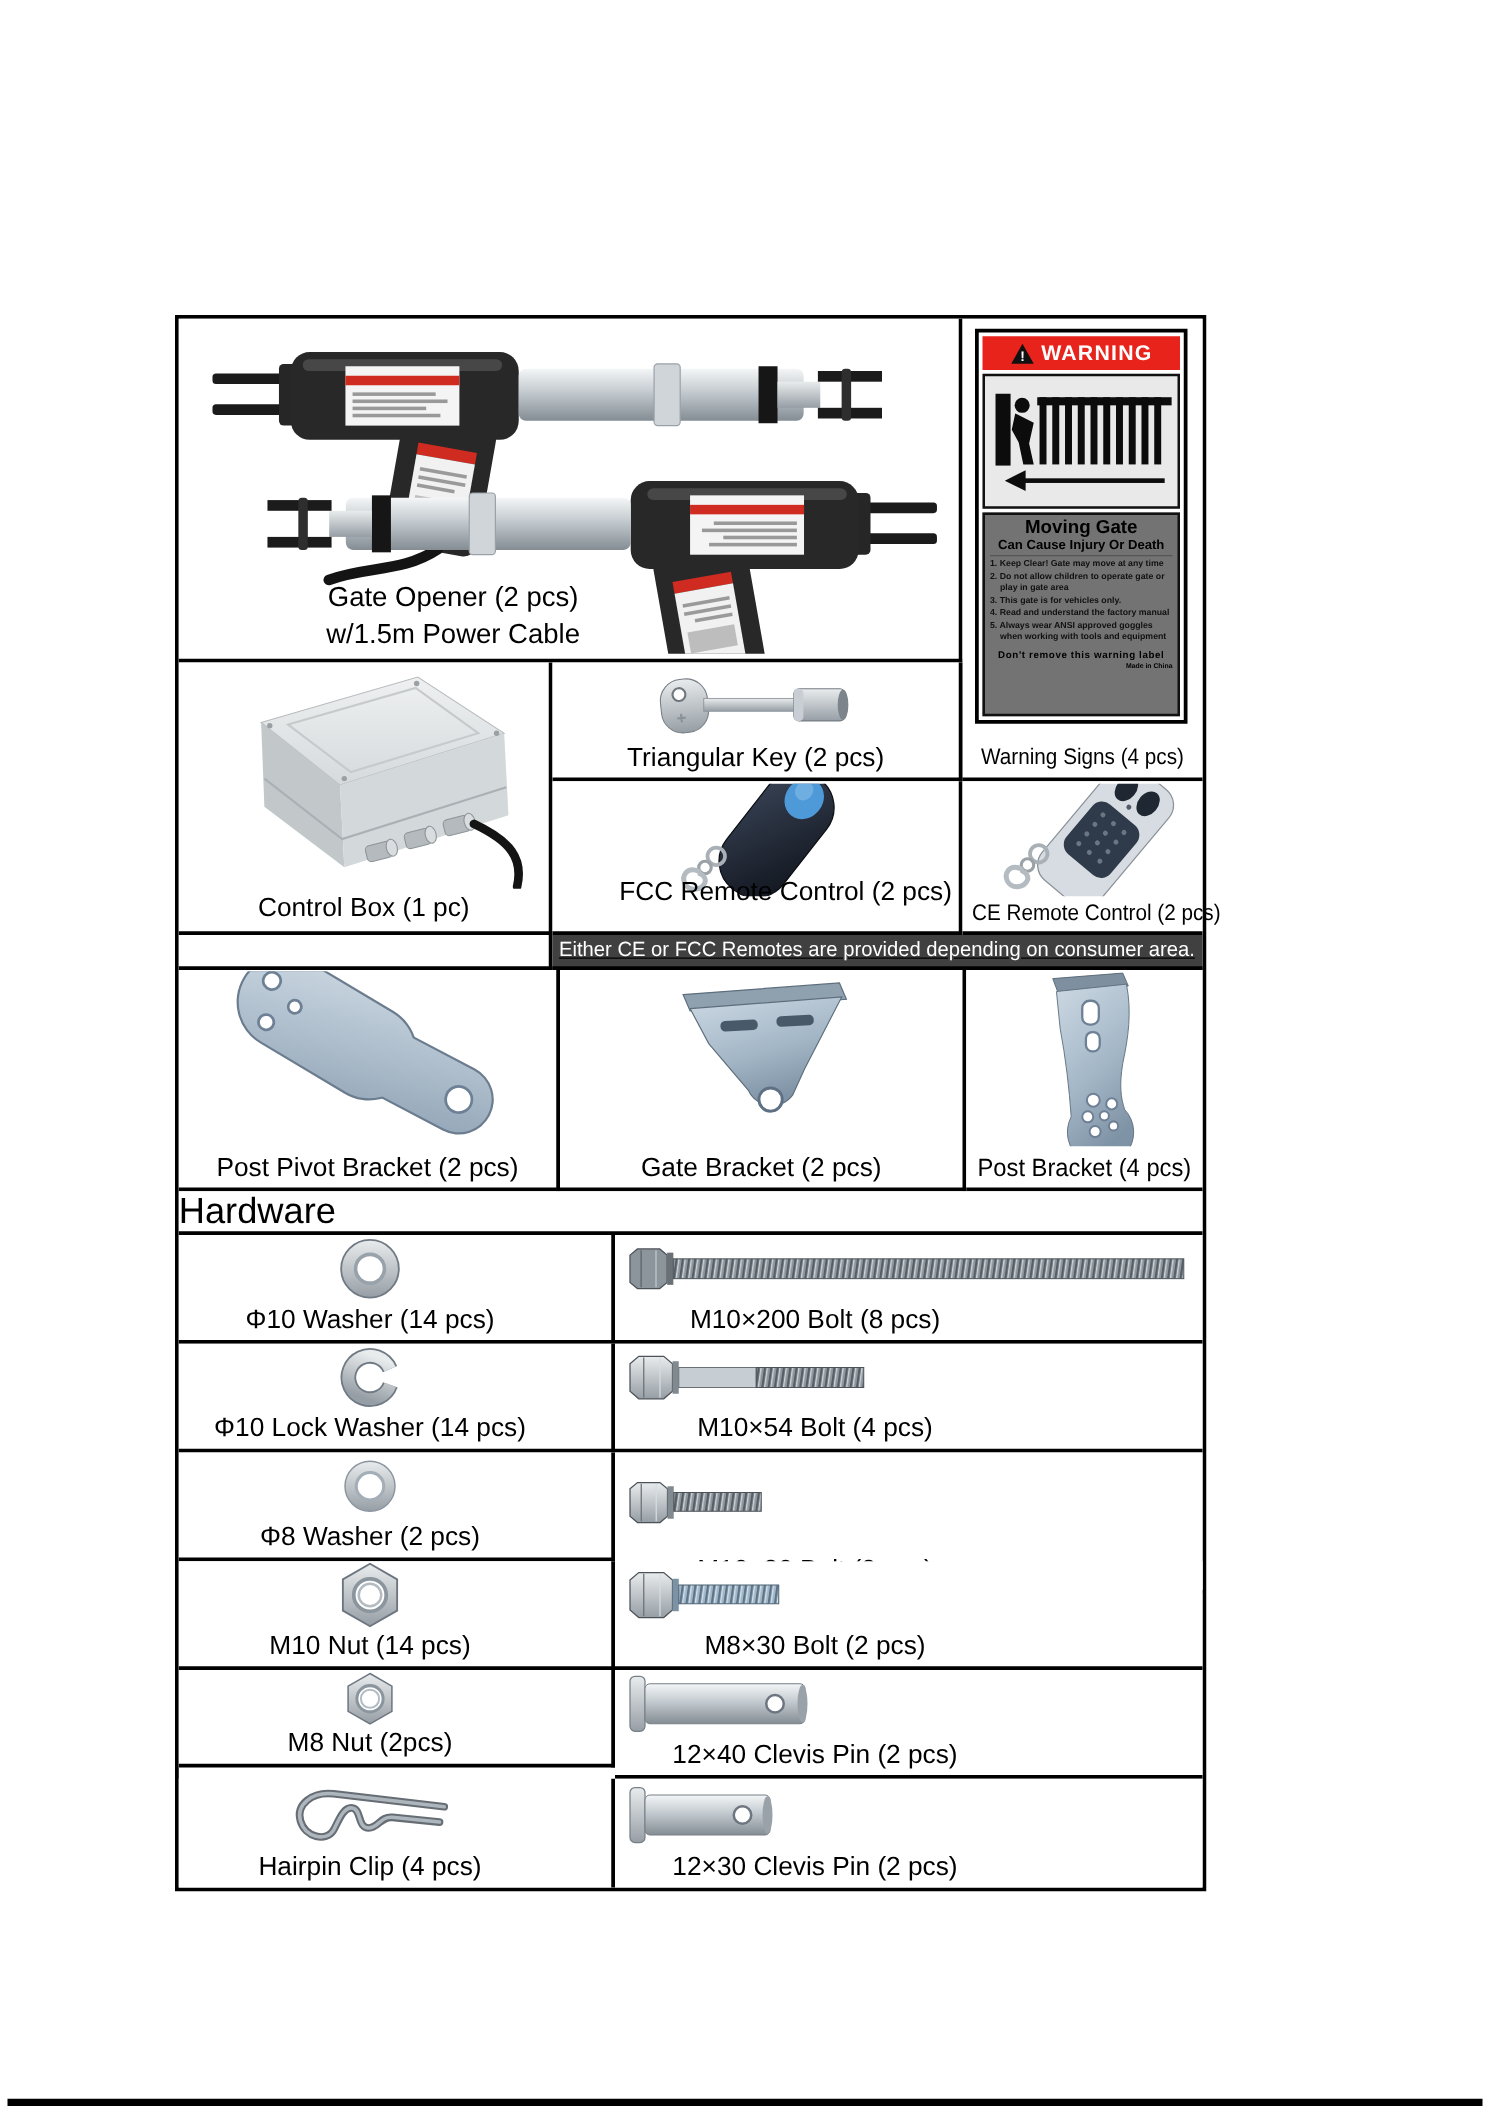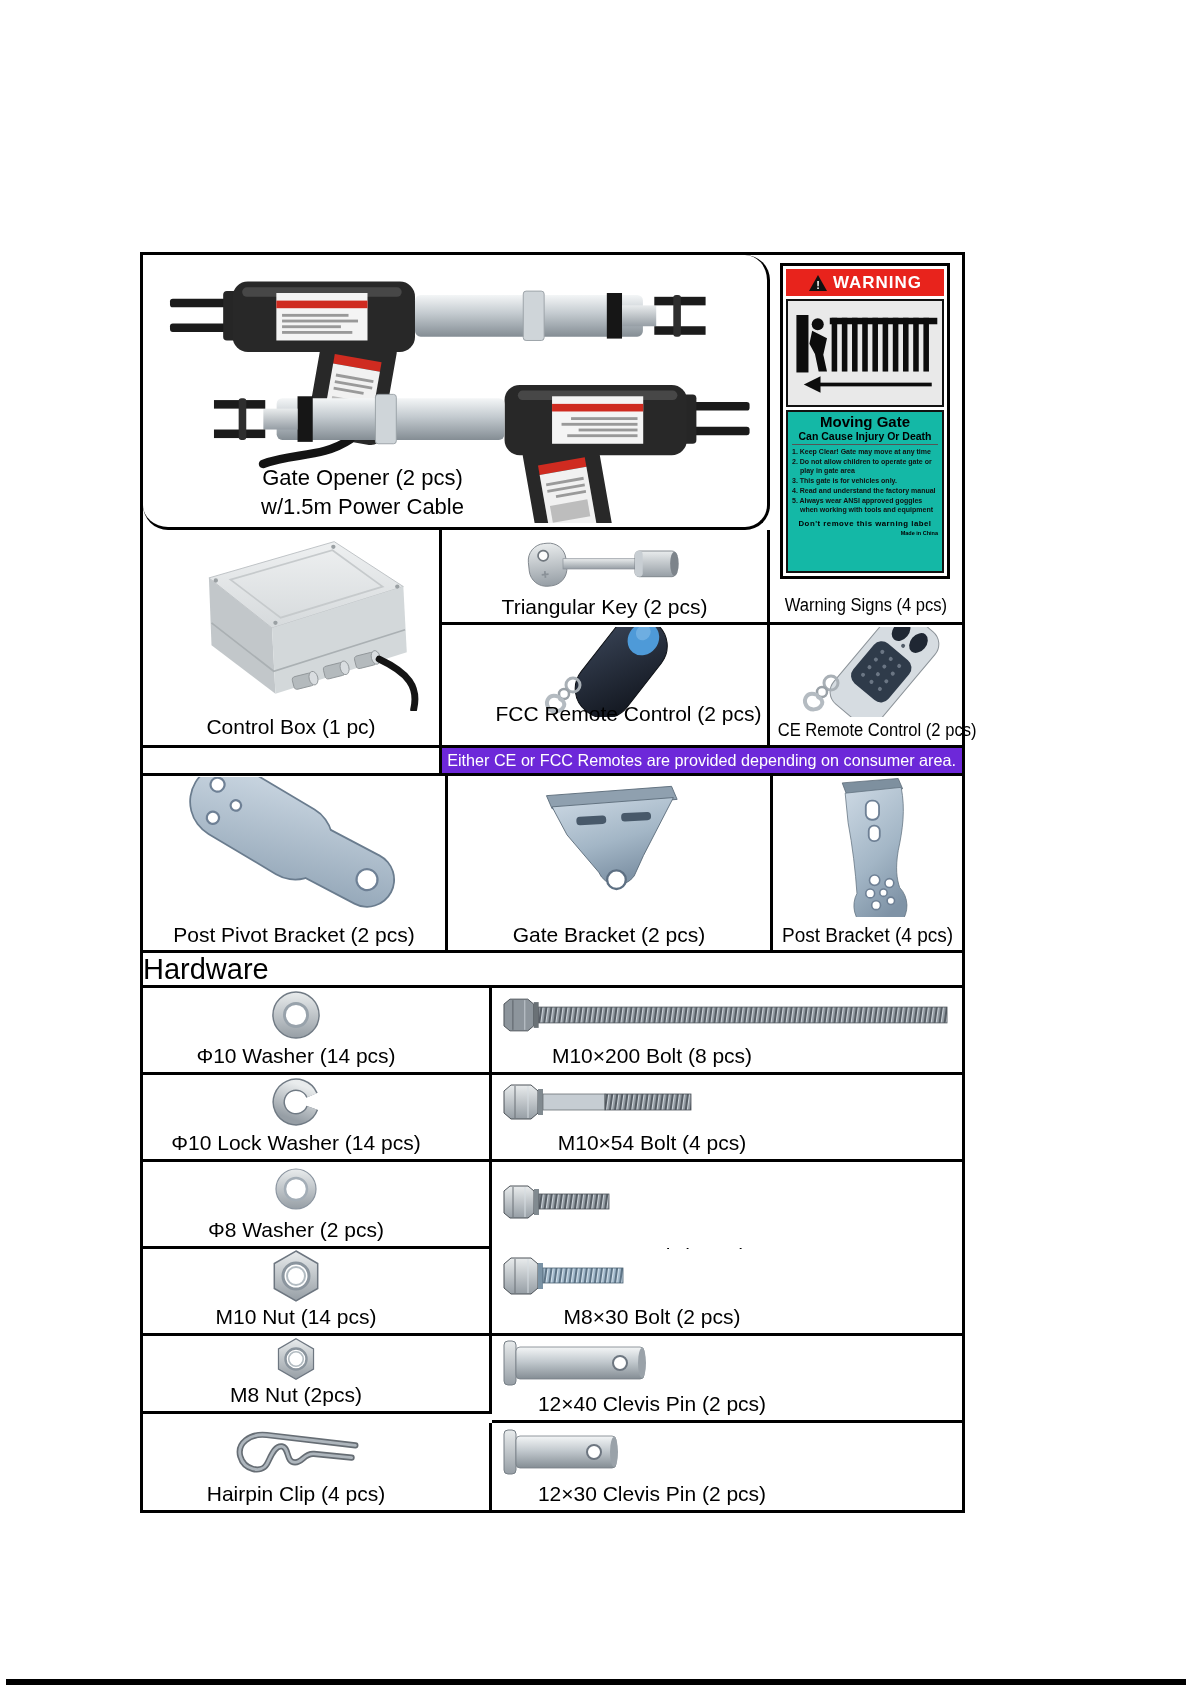--- a/index.html
+++ b/index.html
@@ -15,26 +15,26 @@
   .br { border-right:3px solid #000; }
   .bb { border-bottom:3px solid #000; }
   .imgwrap { position:absolute; left:4px; right:4px; top:2px; bottom:34px;
     display:flex; align-items:center; justify-content:center; }
   .lbl { position:absolute; left:0; right:0; bottom:5px; text-align:center;
     font-size:21px; line-height:26px; white-space:nowrap; }
   .lbl--cond { font-size:18px; transform:scaleX(0.92); transform-origin:50% 50%; }
   .lbl--cond2 { font-size:20px; transform:scaleX(0.95); transform-origin:50% 50%; }
 
   
-  #cell-gate-opener { left:0; top:0; width:627px; height:275px;border-radius:25px; }
+  #cell-gate-opener { left:0; top:0; width:627px; height:275px; }
   #gate-opener-label { position:absolute; left:0; right:185px; bottom:6px;
     text-align:center; font-size:22px; line-height:29px; }
 
   
-  #cell-banner { background:#6d28d9; display:flex; align-items:center; justify-content:center; }
+  #cell-banner { background:#404040; display:flex; align-items:center; justify-content:center;text-decoration:underline; }
   #cell-banner .banner-text { color:#fff; font-size:16.5px; transform:scaleX(0.98);
     white-space:nowrap; }
 
   
   #cell-hw-header { display:flex; align-items:center; }
   #hw-title { font-size:29px; }
 
   
   .hw-img-left { position:absolute; left:4px; right:44px; top:2px; bottom:32px;
     display:flex; align-items:center; justify-content:center; }
@@ -48,21 +48,21 @@
   
   #warning-sign { position:absolute; left:10px; top:8px; width:170px; height:316px;
     border:3px solid #000; background:#fff; box-sizing:border-box; padding:3px;
     display:flex; flex-direction:column; gap:3px; }
   #warning-sign .ws-header { height:27px; background:#e8231c; display:flex;
     align-items:center; justify-content:center; gap:5px; flex:none; }
   #warning-sign .ws-header .ws-word { color:#fff; font-weight:bold; font-size:17px;
     letter-spacing:1px; }
   #warning-sign .ws-picto { flex:none; height:104px; background:#e9e9e9;
     border:2px solid #111; display:flex; align-items:center; justify-content:center; }
-  #warning-sign .ws-body { flex:1; background:#14b8a6; border:2px solid #111;
+  #warning-sign .ws-body { flex:1; background:#737373; border:2px solid #111;
     padding:2px 4px 2px 4px; display:flex; flex-direction:column; }
   .ws-title { text-align:center; font-weight:bold; font-size:15px; line-height:16px; }
   .ws-subtitle { text-align:center; font-weight:bold; font-size:10.5px; line-height:12px;
     border-bottom:1px solid #555; padding-bottom:2px; margin-bottom:3px; }
   .ws-item { font-size:7px; line-height:8.6px; font-weight:bold; color:#111;
     padding-left:8px; text-indent:-8px; margin-bottom:1.5px; }
   .ws-footer { text-align:center; font-weight:bold; font-size:7.8px; letter-spacing:0.5px;
     margin-top:3px; }
   .ws-madein { text-align:right; font-weight:bold; font-size:5.5px; margin-top:2px; }
 

